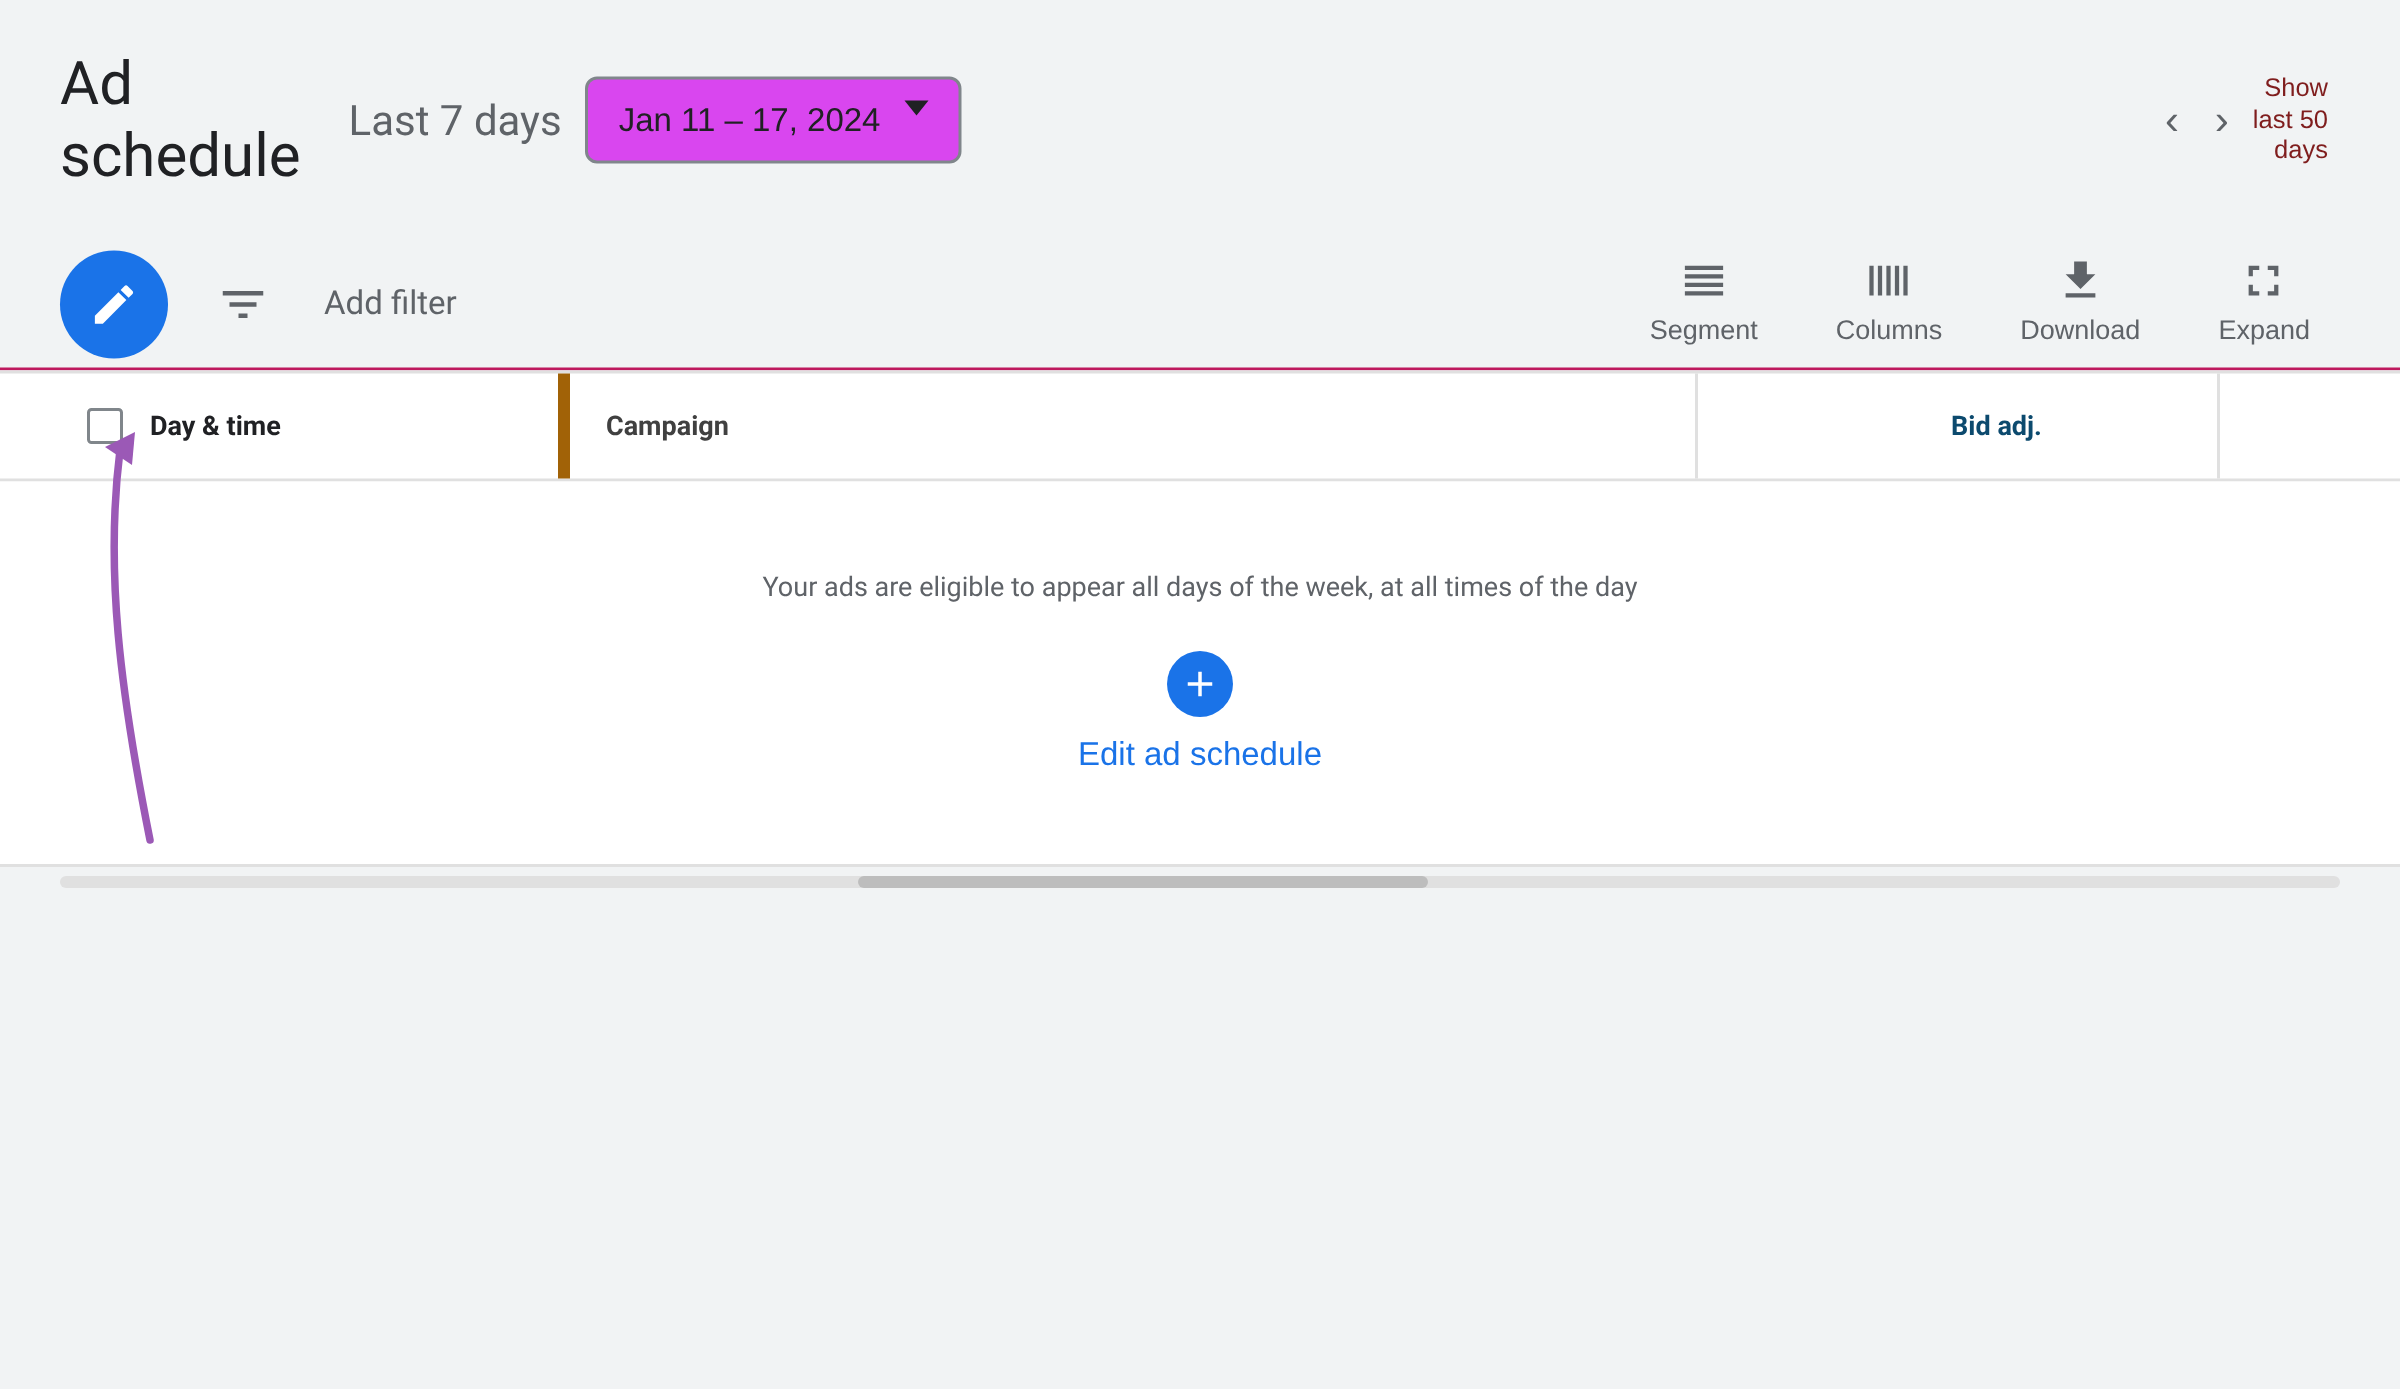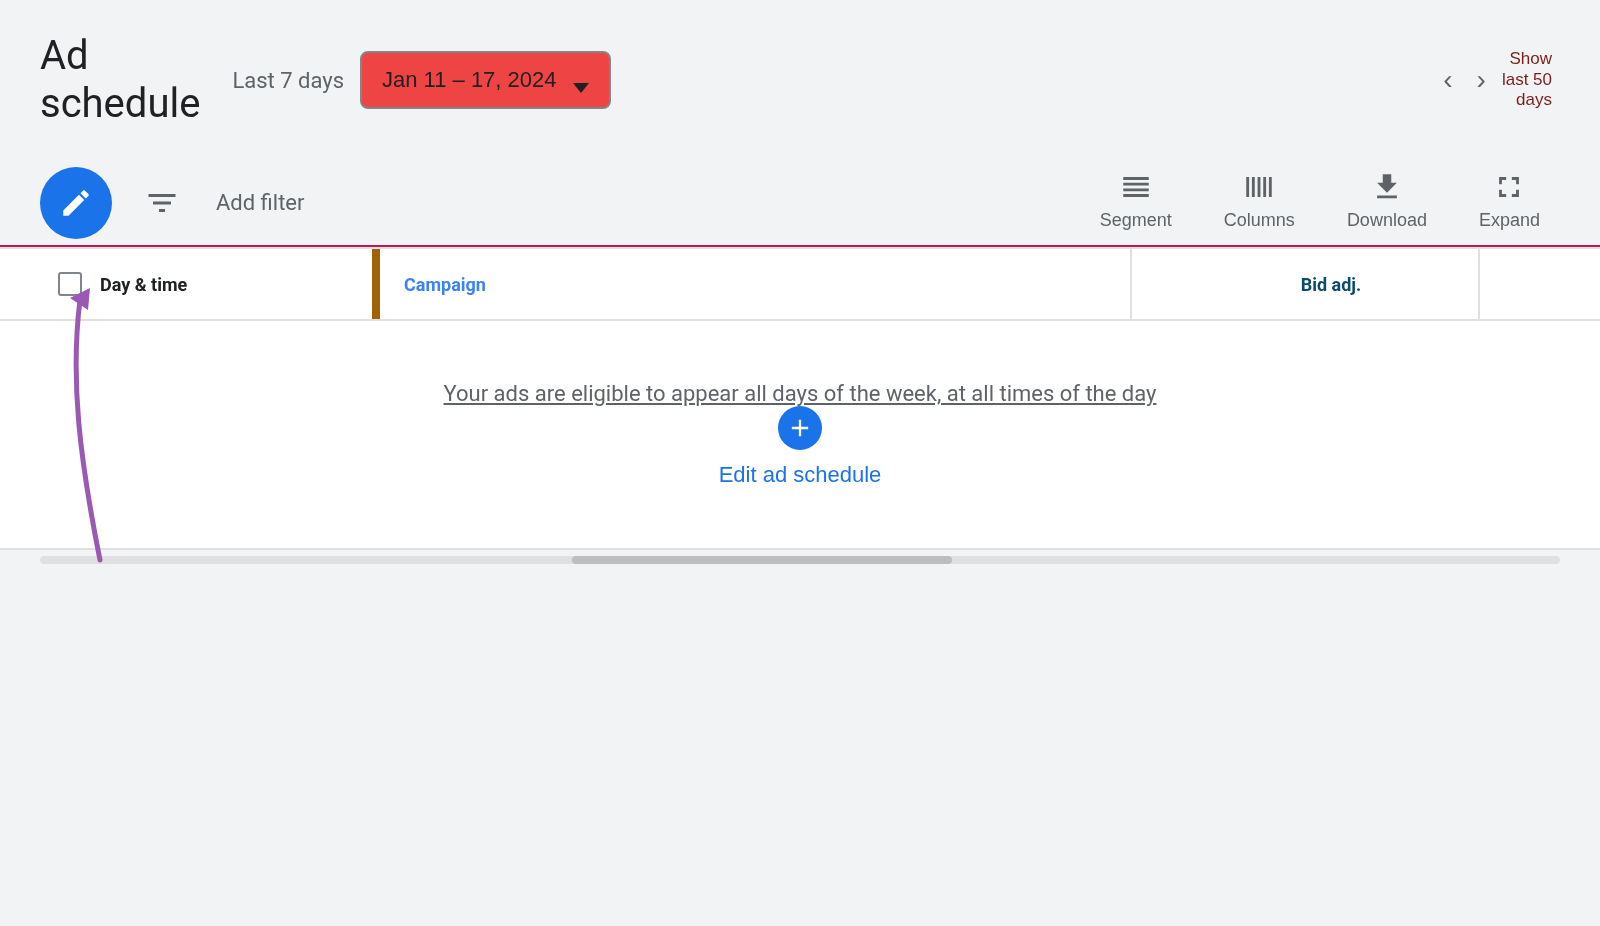--- a/index.html
+++ b/index.html
@@ -40,33 +40,33 @@
       white-space: nowrap;
     }
 
     .date-range-section {
       display: flex;
       align-items: center;
       gap: 16px;
     }
 
     .last-days-label {
-      font-size: 22px;
+      font-size: 28px;
       color: #5f6368;
       white-space: nowrap;
     }
 
     .date-picker-btn {
       display: flex;
-      align-items: flex-end;
+      align-items: flex-start;
       gap: 12px;
       border: 2px solid #80868b;
       border-radius: 8px;
       padding: 14px 20px;
-      background: #ef4444;
+      background: #d946ef;
       cursor: pointer;
       font-size: 22px;
       color: #202124;
       white-space: nowrap;
     }
 
     .date-picker-btn .chevron-down {
       width: 0;
       height: 0;
       border-left: 8px solid transparent;
@@ -211,21 +211,21 @@
       border-right: 8px solid #a16207;
       height: 100%;
       display: flex;
       align-items: center;
     }
 
     .col-campaign {
       flex: 1;
       font-size: 18px;
       font-weight: 700;
-      color: #3b82f6;
+      color: #404040;
       padding-left: 24px;
       border-right: 2px solid #e0e0e0;
       height: 100%;
       display: flex;
       align-items: center;
     }
 
     .col-bid-adj {
       width: 320px;
       flex-shrink: 0;
@@ -247,23 +247,23 @@
 
     
     .empty-state {
       background: white;
       padding: 60px 40px;
       text-align: center;
       border-bottom: 2px solid #e0e0e0;
     }
 
     .empty-state-text {
-      font-size: 22px;
-      color: #5f6368;
-      text-decoration: underline;
+      font-size: 18px;
+      color: #5f6368;
+      margin-bottom: 32px;
     }
 
     .edit-schedule-btn {
       display: inline-flex;
       align-items: center;
       gap: 12px;
       background: none;
       border: none;
       cursor: pointer;
       font-size: 22px;

